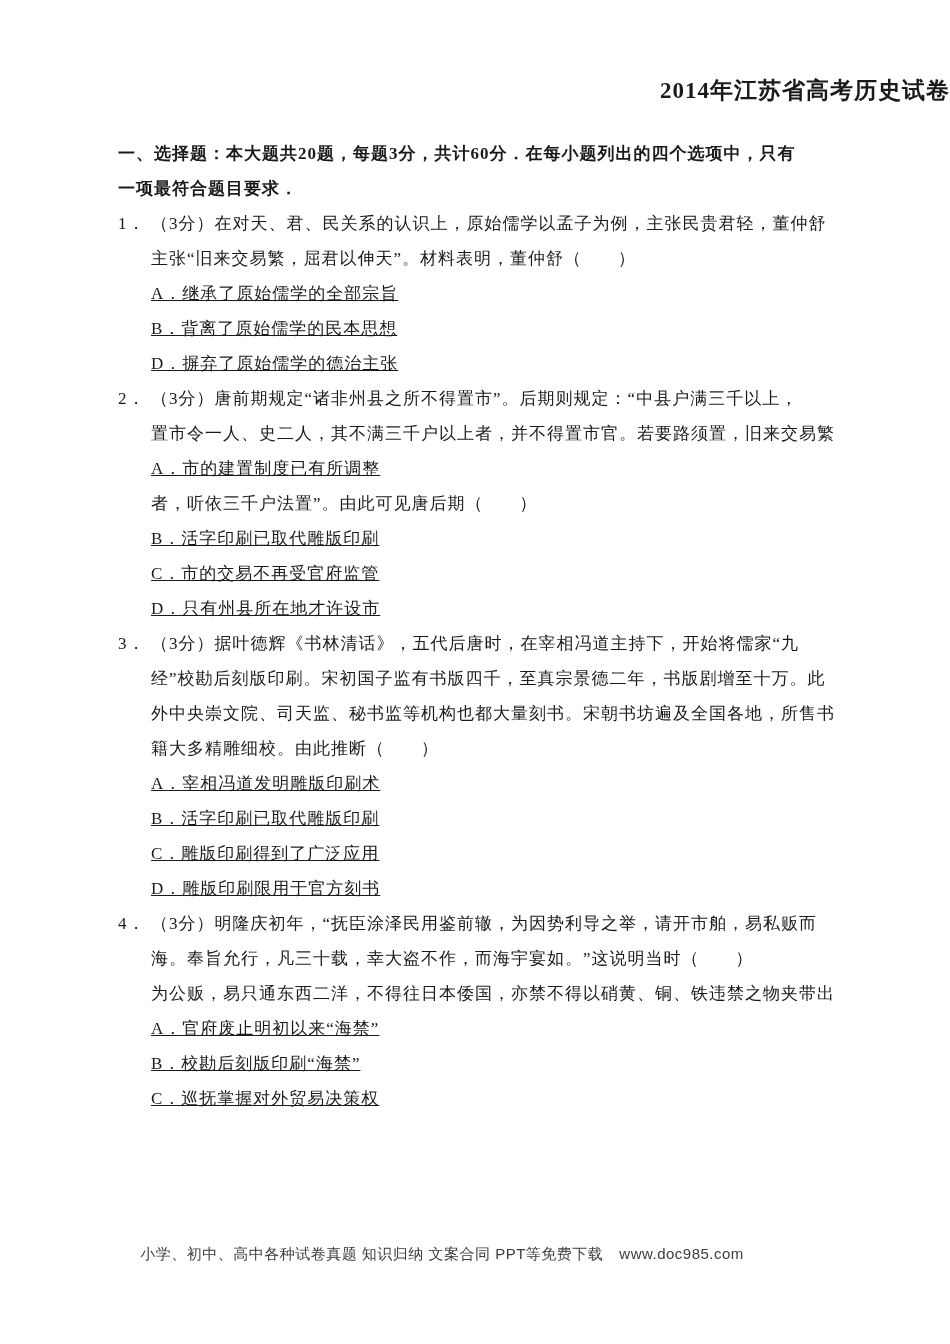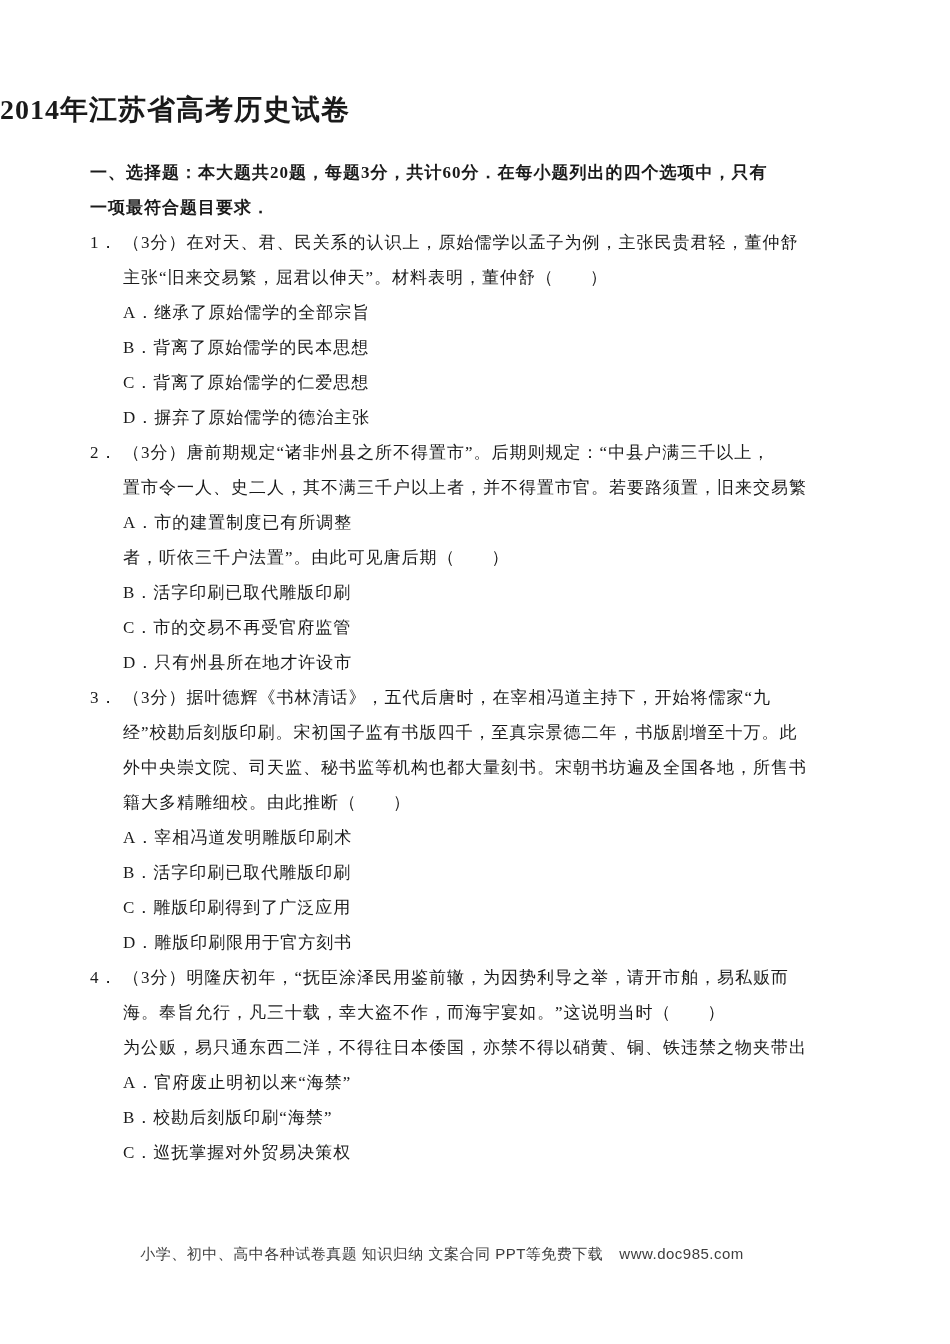--- a/index.html
+++ b/index.html
@@ -11,39 +11,39 @@
     color: #1a1a1a;
     overflow: hidden;
   }
   .page {
     position: relative;
     width: 950px;
     height: 1344px;
     background: #ffffff;
   }
   .doc-title {
-    padding-top: 94px;
-    font-size: 28px;
+    padding-top: 75px;
+    font-size: 23px;
     line-height: 32px;
     font-weight: bold;
-    text-align: left;
+    text-align: right;
     letter-spacing: 1px;
   }
   .content {
     margin-top: 29px;
-    margin-left: 90px;
+    margin-left: 118px;
     width: 680px;
     font-size: 17px;
     line-height: 35px;
     letter-spacing: 1px;
   }
   .section-header .line { font-weight: bold; }
   .line { white-space: nowrap; }
   .line.cont { margin-left: 33px; }
-  .line.opt  { margin-left: 33px; }
+  .line.opt  { margin-left: 33px; text-decoration: underline; }
   .qnum {
     display: inline-block;
     width: 33px;
   }
   .footer {
     position: absolute;
     top: 1242px;
     left: 0;
     width: 884px;
     text-align: center;
@@ -67,21 +67,20 @@
     <div class="section-header">
       <div class="line">一、选择题：本大题共20题，每题3分，共计60分．在每小题列出的四个选项中，只有</div>
       <div class="line">一项最符合题目要求．</div>
     </div>
 
     <div class="question">
       <div class="line first"><span class="qnum">1．</span><span>（3分）在对天、君、民关系的认识上，原始儒学以孟子为例，主张民贵君轻，董仲舒</span></div>
       <div class="line cont">主张“旧来交易繁，屈君以伸天”。材料表明，董仲舒（　　）</div>
       <div class="line opt">A．继承了原始儒学的全部宗旨</div>
       <div class="line opt">B．背离了原始儒学的民本思想</div>
-      <div class="line opt">C．背离了原始儒学的仁爱思想</div>
       <div class="line opt">D．摒弃了原始儒学的德治主张</div>
     </div>
 
     <div class="question">
       <div class="line first"><span class="qnum">2．</span><span>（3分）唐前期规定“诸非州县之所不得置市”。后期则规定：“中县户满三千以上，</span></div>
       <div class="line cont">置市令一人、史二人，其不满三千户以上者，并不得置市官。若要路须置，旧来交易繁</div>
       <div class="line opt">A．市的建置制度已有所调整</div>
       <div class="line cont">者，听依三千户法置”。由此可见唐后期（　　）</div>
       <div class="line opt">B．活字印刷已取代雕版印刷</div>
       <div class="line opt">C．市的交易不再受官府监管</div>

